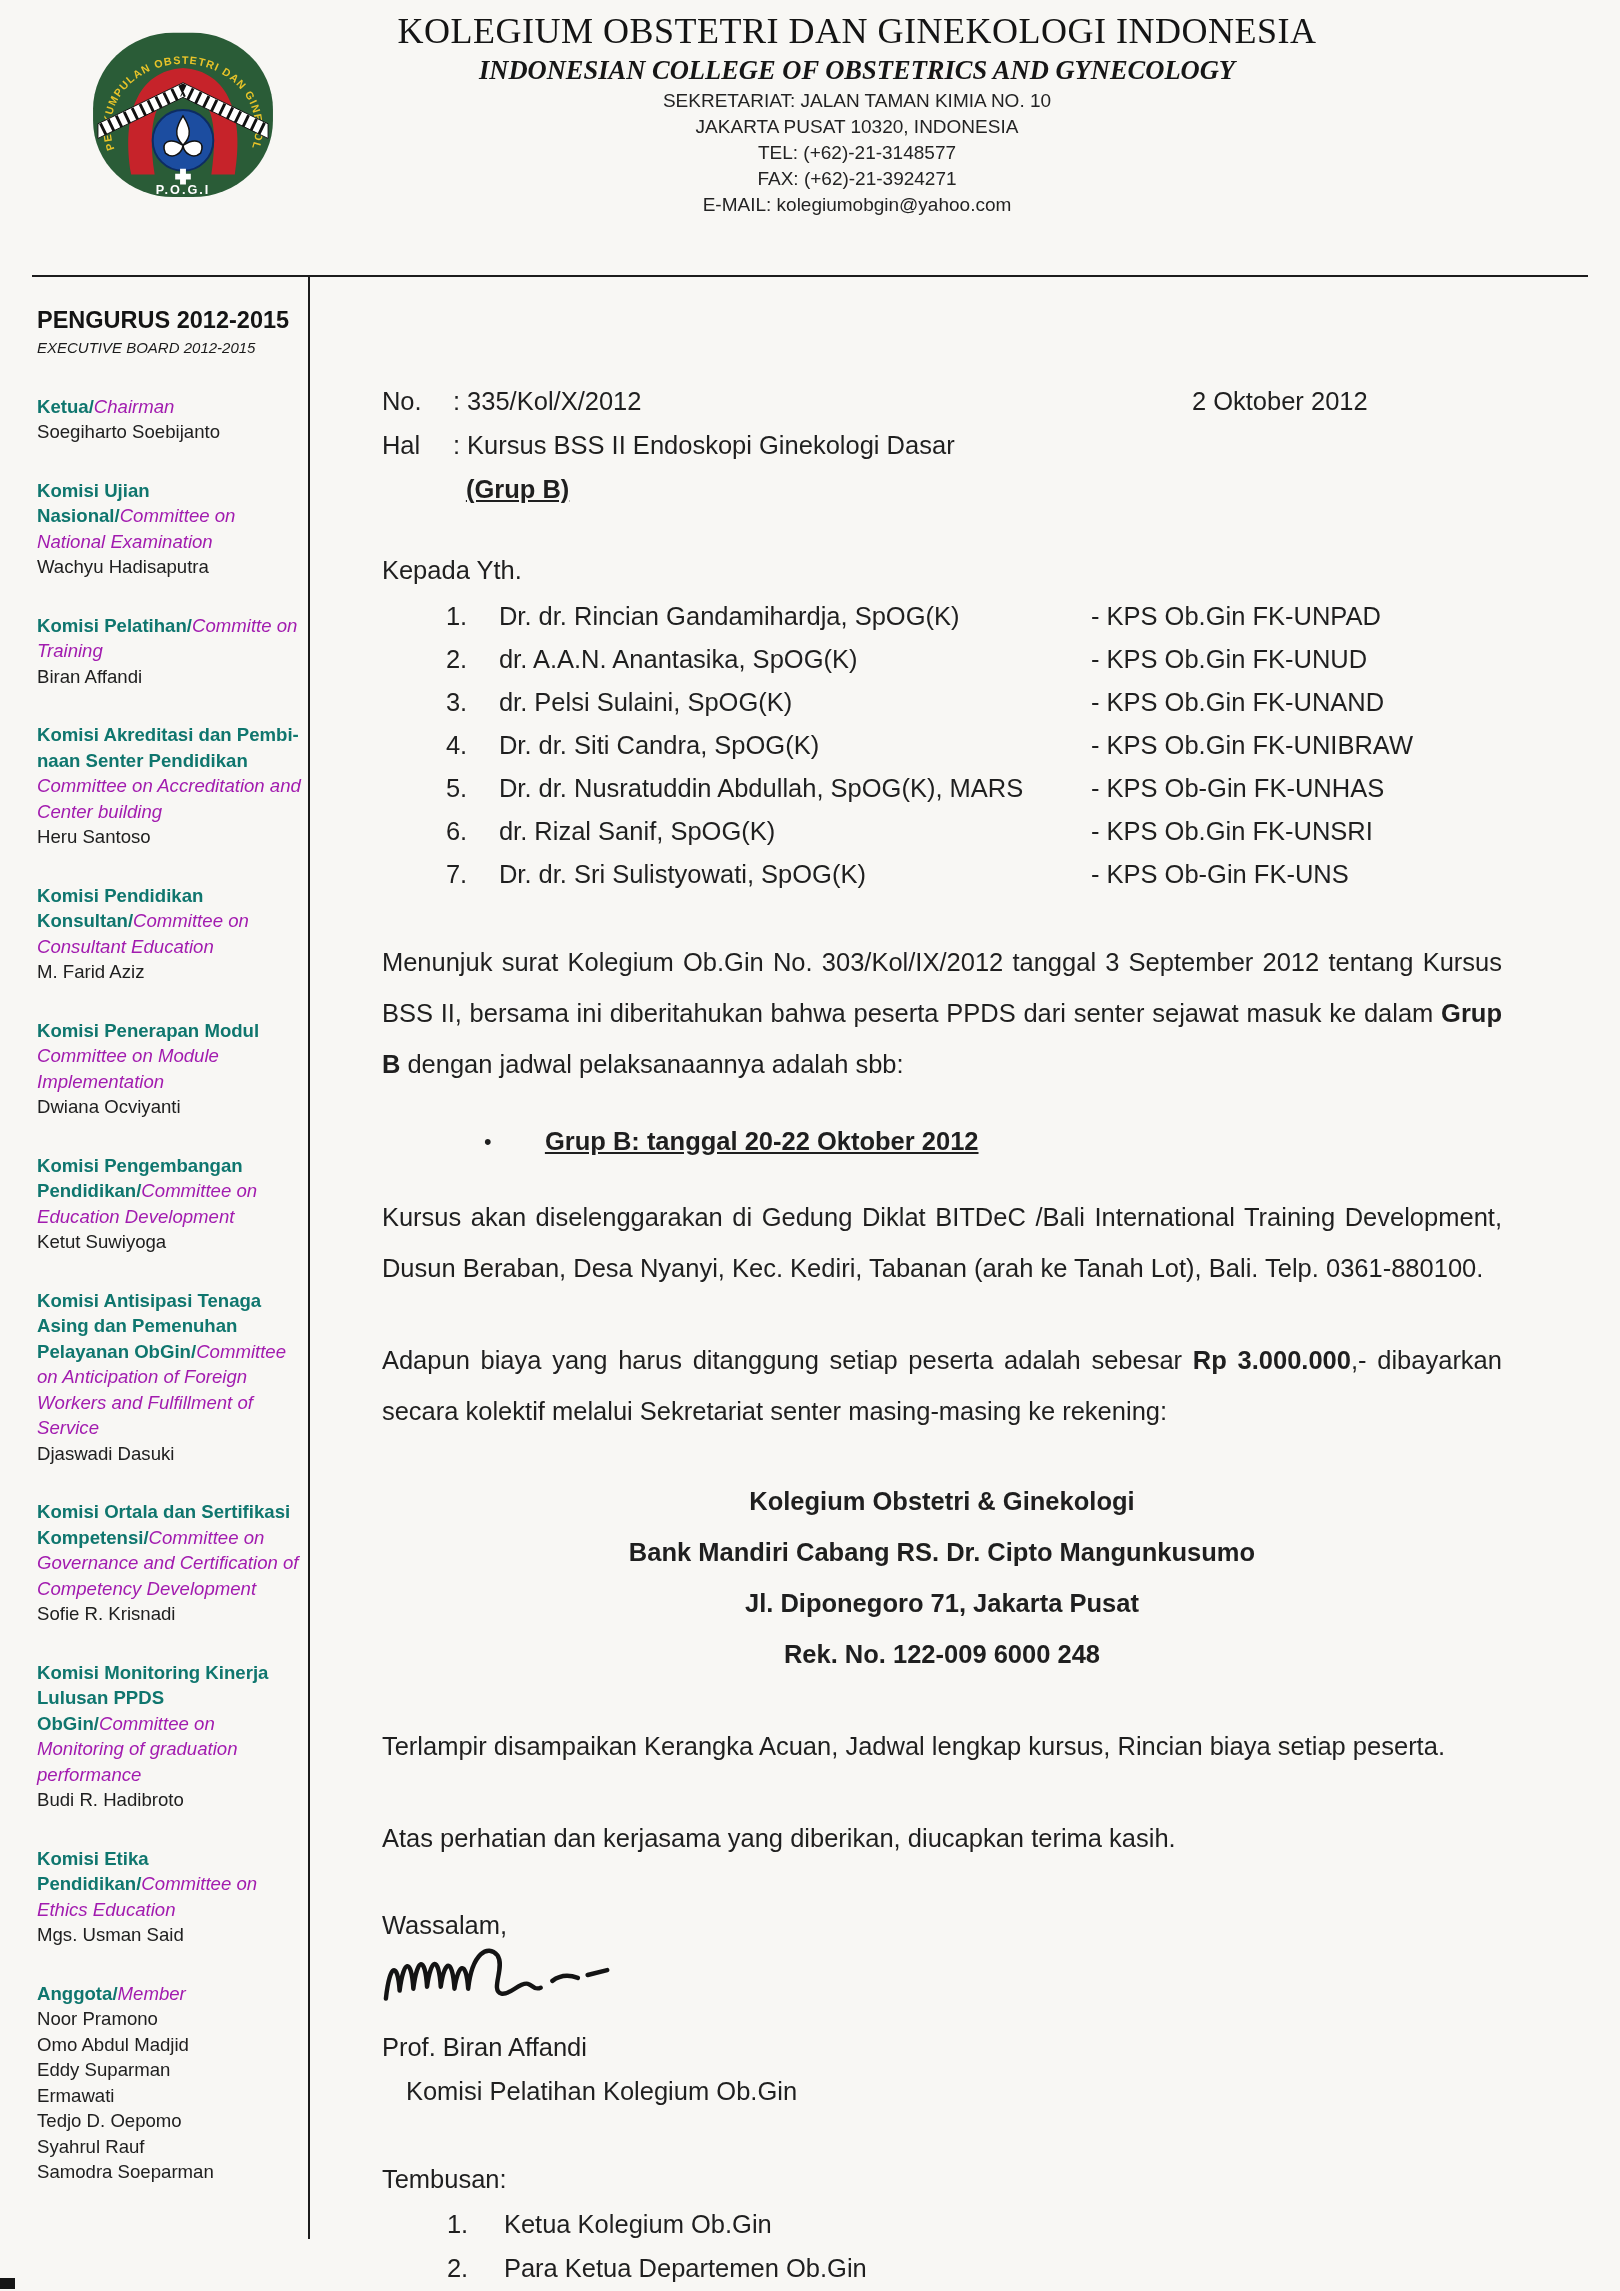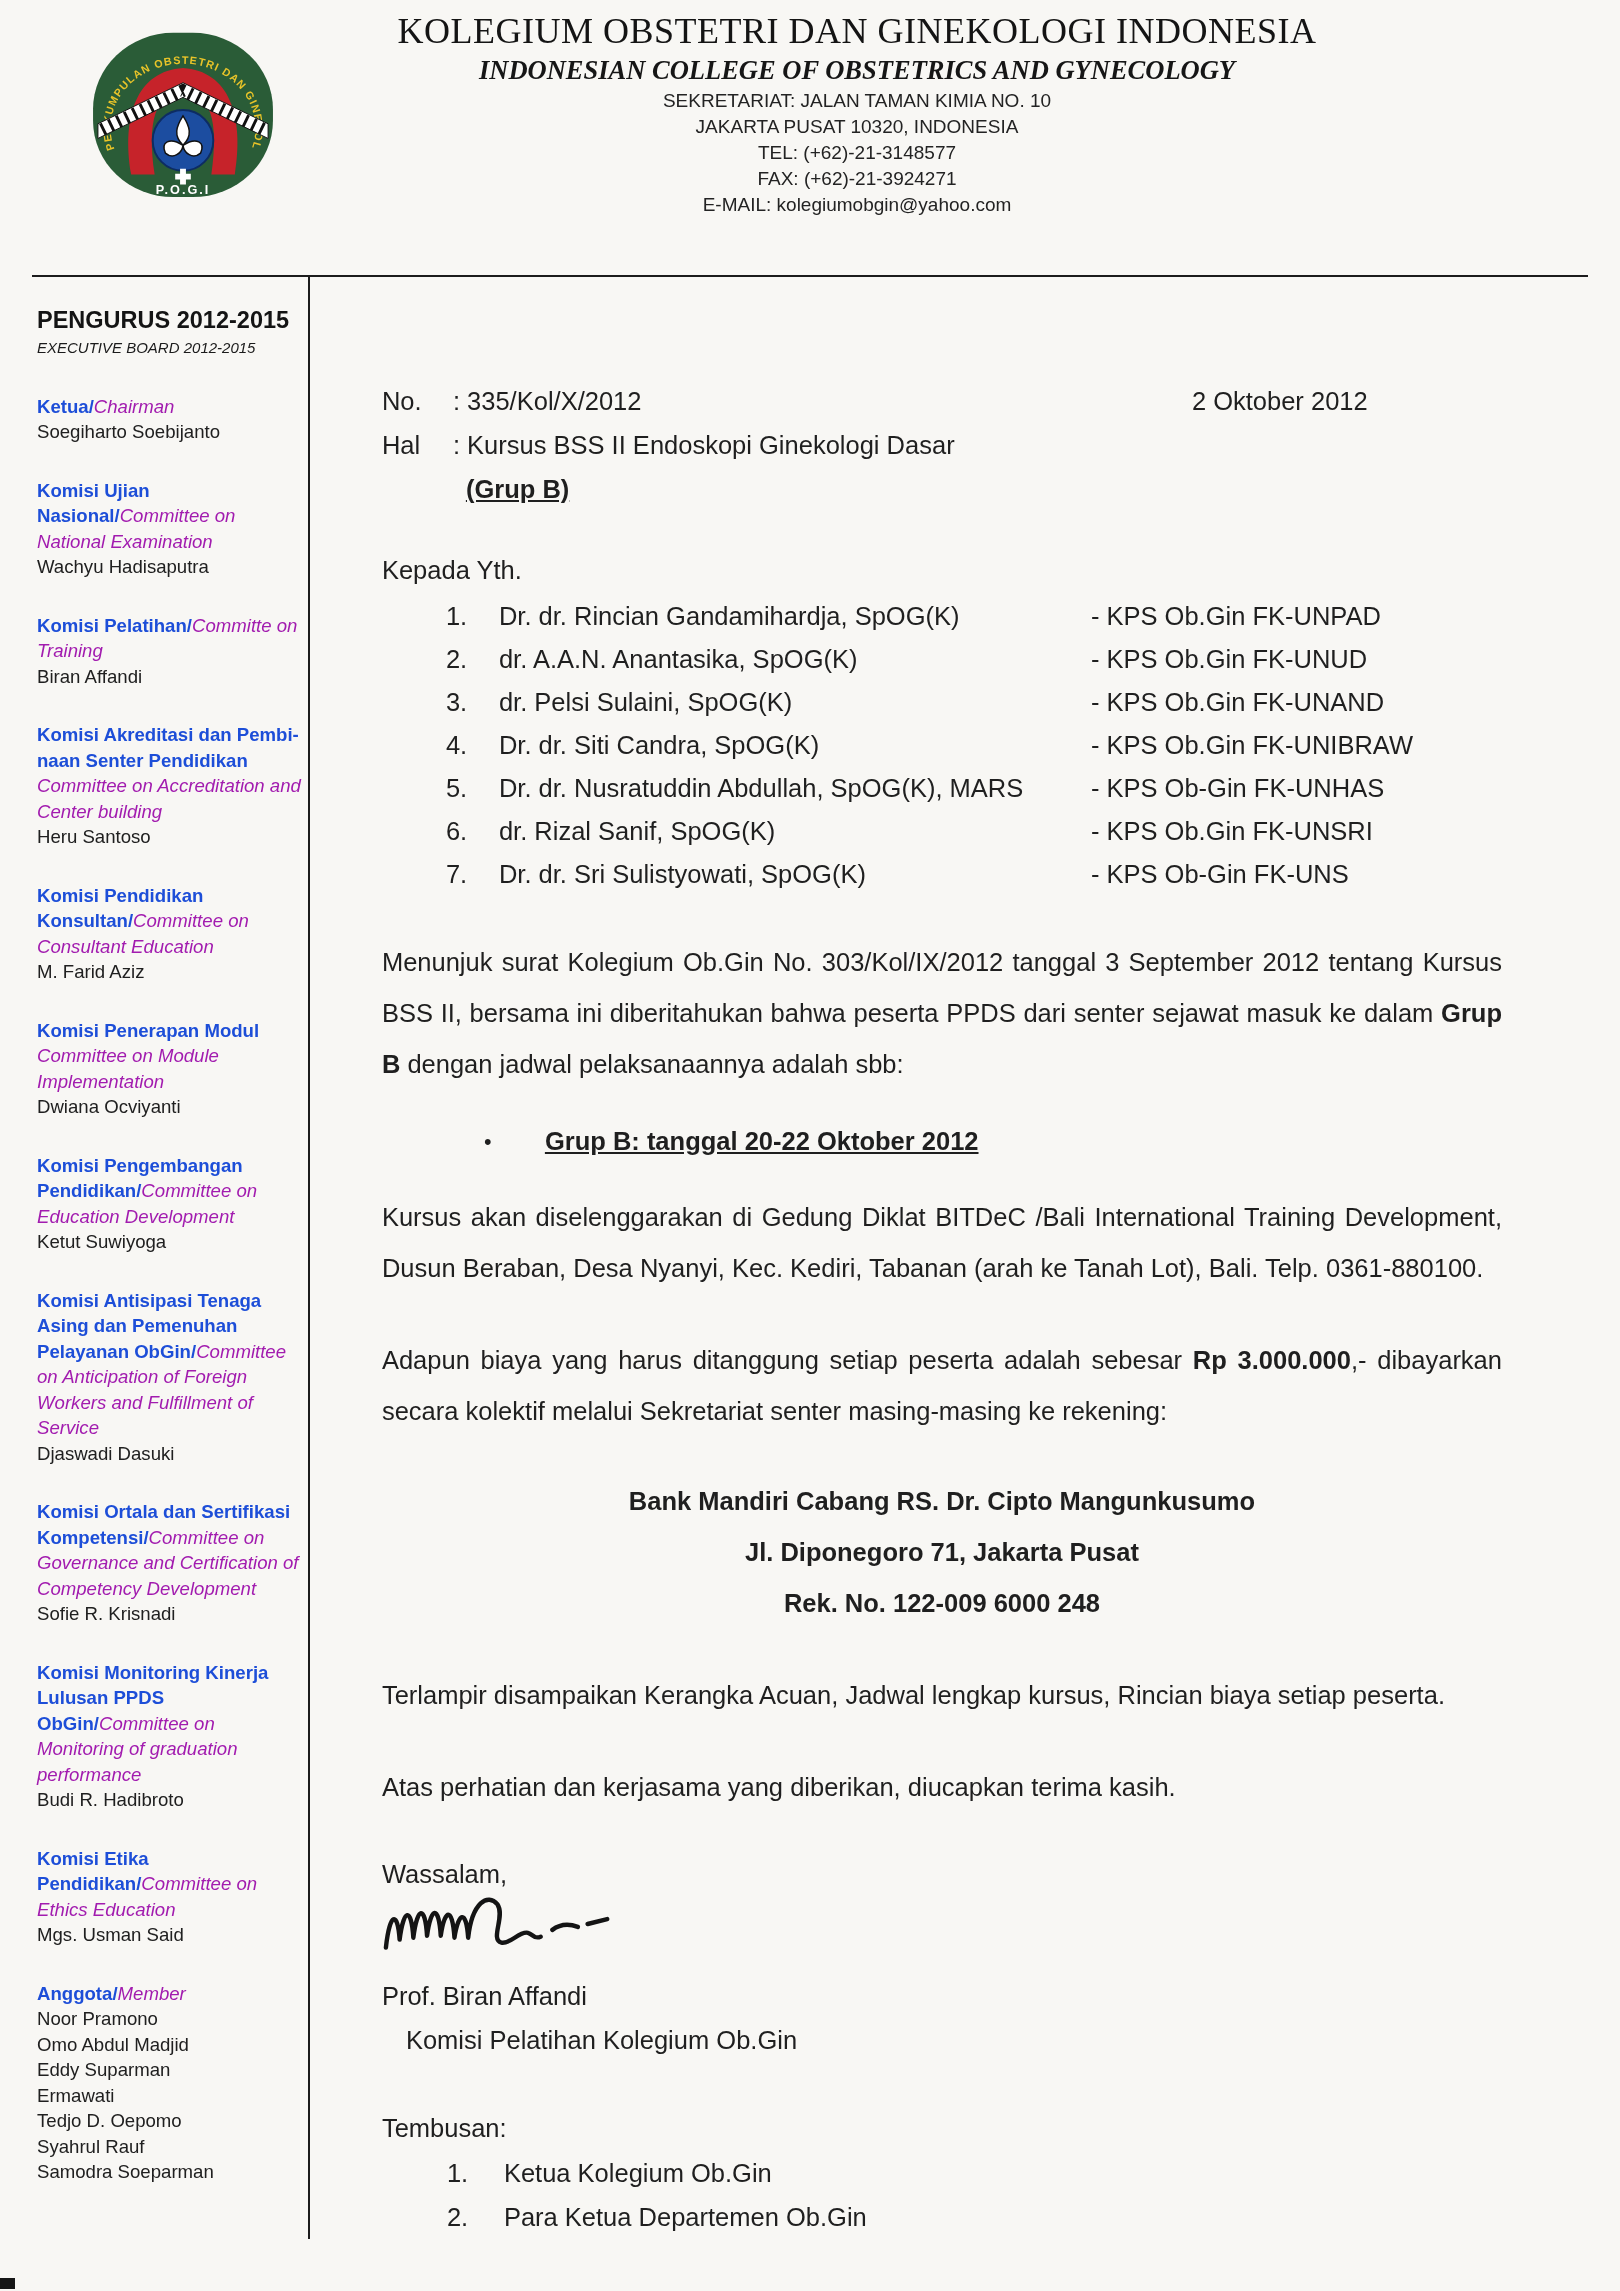--- a/index.html
+++ b/index.html
@@ -19,21 +19,21 @@
   .lh-subtitle{font-family:"Liberation Serif", serif;font-weight:bold;font-style:italic;font-size:26.5px;line-height:35px;color:#161616;}
   .lh-line{font-size:19px;line-height:26px;color:#232323;}
   .divider{height:0;border-top:2.9px solid #1c1c1c;margin:0 32px;}
   
   .columns{display:flex;align-items:flex-start;}
   .sidebar{width:265px;min-width:265px;height:1933px;border-right:2.9px solid #1c1c1c;
            padding:29px 5.9px 0 37px;box-sizing:content-box;}
   .sb-heading{font-size:23.5px;font-weight:bold;line-height:29px;color:#141414;}
   .sb-subheading{font-size:15px;font-style:italic;line-height:25.5px;margin-bottom:33px;color:#1b1b1b;}
   .sb-entry{margin-bottom:33px;font-size:18.6px;line-height:25.5px;}
-  .sb-ti{font-weight:bold;color:#1d4ed8;}
+  .sb-ti{font-weight:bold;color:#0f766e;}
   .sb-te{font-style:italic;color:#a21caf;}
   .sb-name{font-size:18.6px;line-height:25.5px;color:#202020;}
   
   .main{flex:1;padding:102px 118px 0 72px;font-size:25.5px;line-height:51px;color:#1f1f1f;}
   .meta{position:relative;}
   .meta-row{display:flex;line-height:44px;}
   .meta-label{width:71px;}
   .meta-date{position:absolute;left:810px;top:0;line-height:44px;}
   .meta-sub2{margin-left:84px;line-height:44px;font-weight:bold;text-decoration:underline;}
   .salutation{margin-top:37px;line-height:45px;}
@@ -177,20 +177,21 @@
       <div class="bullet-row">
         <span class="bullet-dot">•</span>
         <span class="bullet-text">Grup B: tanggal 20-22 Oktober 2012</span>
       </div>
 
       <div class="para">Kursus akan diselenggarakan di Gedung Diklat BITDeC /Bali International Training Development, Dusun Beraban, Desa Nyanyi, Kec. Kediri, Tabanan (arah ke Tanah Lot), Bali. Telp. 0361-880100.</div>
 
       <div class="para gap-lg"><span>Adapun biaya yang harus ditanggung setiap peserta adalah sebesar </span><span class="bold">Rp 3.000.000</span><span>,- dibayarkan secara kolektif melalui Sekretariat senter masing-masing ke rekening:</span></div>
 
       <div class="bank">
+          <div class="bank-line">Kolegium Obstetri &amp; Ginekologi</div>
           <div class="bank-line">Bank Mandiri Cabang RS. Dr. Cipto Mangunkusumo</div>
           <div class="bank-line">Jl. Diponegoro 71, Jakarta Pusat</div>
           <div class="bank-line">Rek. No. 122-009 6000 248</div>
         </div>
 
       <div class="para gap-lg">Terlampir disampaikan Kerangka Acuan, Jadwal lengkap kursus, Rincian biaya setiap peserta.</div>
       <div class="para gap-lg">Atas perhatian dan kerjasama yang diberikan, diucapkan terima kasih.</div>
 
       <div class="closing">Wassalam,</div>
       <div class="sig-wrap">

